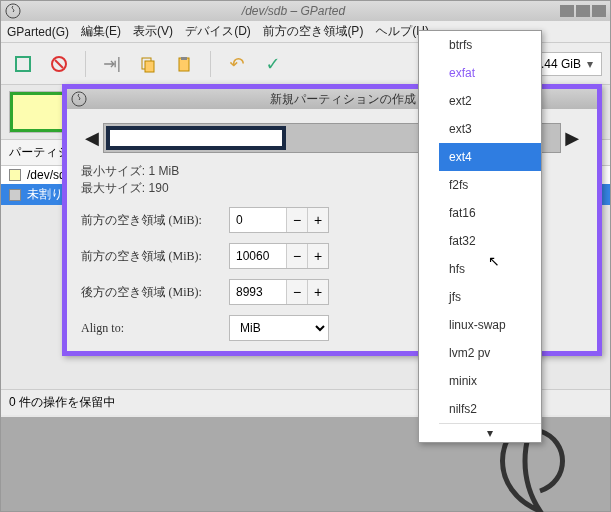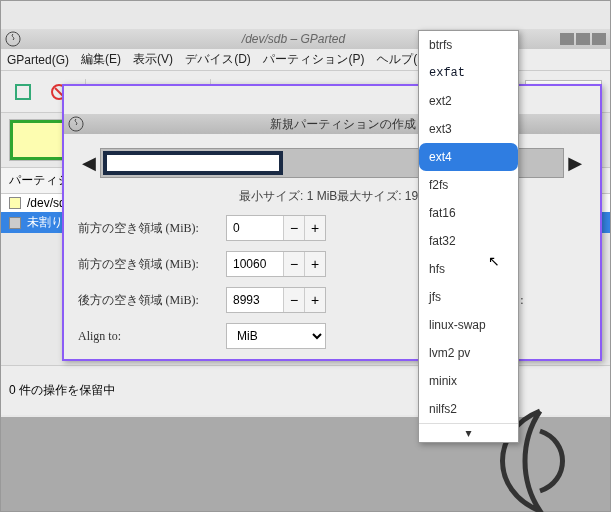--- a/index.html
+++ b/index.html
@@ -1,19 +1,19 @@
 <!DOCTYPE html>
 <html><head>
 <meta charset="utf-8">
 <style>
 * { box-sizing: border-box; margin: 0; padding: 0; font-family: sans-serif; font-size: 12px; }
 body { background: #f0f0f0; width: 611px; height: 512px; position: relative; overflow: hidden; }
 
 .window-main { position: absolute; top: 0; left: 0; width: 611px; height: 512px; background: #e8e8e8; border: 1px solid #999; }
-.titlebar { height: 20px; background: linear-gradient(#dcdcdc,#c8c8c8); display: flex; align-items: center; padding: 0 4px; color: #666; font-style: italic; margin-top: 28px; }
+.titlebar { height: 20px; background: linear-gradient(#dcdcdc,#c8c8c8); display: flex; align-items: center; padding: 0 4px; color: #666; font-style: italic; }
 .titlebar .swirl { width: 16px; height: 16px; margin-right: 6px; }
 .titlebar .title { flex: 1; text-align: center; }
 .titlebar .winbtns { display: flex; gap: 2px; }
 .titlebar .winbtns span { width: 14px; height: 12px; background: #888; display: inline-block; }
 
 .menubar { height: 22px; display: flex; align-items: center; padding: 0 6px; gap: 12px; background: #ededed; border-bottom: 1px solid #ccc; }
 .menubar span { color: #222; text-align: center; }
 
 .toolbar { height: 42px; display: flex; align-items: center; padding: 0 8px; gap: 8px; background: #ededed; border-bottom: 1px solid #ccc; }
 .toolbar .tbtn { width: 28px; height: 28px; display: flex; align-items: center; justify-content: center; font-size: 16px; }
@@ -31,49 +31,49 @@
 
 .rows { }
 .row { display: flex; padding: 2px 8px; align-items: center; }
 .row .swatch { width: 12px; height: 12px; margin-right: 6px; border: 1px solid #888; }
 .row-sdb .swatch { background: #fdfdb0; }
 .row-sdb { background: #fff; }
 .row-unalloc { background: #3584e4; color: #fff; }
 .row-unalloc .swatch { background: #ccc; }
 .ba-text { margin-left: auto; padding-right: 54px; }
 
-.statusbar { position: absolute; bottom: 96px; left: 0; right: 0; padding: 16px 8px; border-top: 1px solid #ccc; background: #ededed; }
+.statusbar { position: absolute; bottom: 96px; left: 0; right: 0; padding: 4px 8px; border-top: 1px solid #ccc; background: #ededed; }
 
 .desktop-bg { position: absolute; left: 0; right: 0; bottom: 0; height: 94px; background: #aaa; }
 .desktop-bg svg { position: absolute; right: 10px; bottom: -10px; }
 
 
-.dialog { position: absolute; left: 62px; top: 84px; width: 540px; background: #ededed; border: 2px solid #8b5cf6; box-shadow: 2px 2px 6px rgba(0,0,0,0.3); }
+.dialog { position: absolute; left: 62px; top: 84px; width: 540px; background: #ededed; border: 5px solid #8b5cf6; box-shadow: 2px 2px 6px rgba(0,0,0,0.3); }
 .dialog .titlebar { background: linear-gradient(#d0d0d0,#b8b8b8); font-style: normal; color: #333; }
 .dialog-body { padding: 10px 14px; }
 .slider-row { display: flex; align-items: center; height: 38px; margin-bottom: 6px; }
 .slider-row .arrow { font-size: 18px; color: #222; padding: 0 4px; }
 .slider-track { flex: 1; height: 30px; background: #c0c0c0; position: relative; border: 1px solid #999; }
 .slider-handle { position: absolute; left: 2px; top: 2px; width: 180px; height: 24px; background: #fff; border: 4px solid #1a2a44; }
 
-.minmax { display: flex; justify-content: center; font-size: 11px; color: #444; margin-bottom: 10px; }
+.minmax { display: flex; justify-content: flex-end; font-size: 11px; color: #444; margin-bottom: 10px; flex-direction: column; }
 
 .form-grid { display: grid; grid-template-columns: 140px 100px 80px 110px; row-gap: 10px; column-gap: 8px; align-items: center; }
 .form-grid label { color: #333; font-family: Liberation Serif, serif; }
 .spin { display: flex; align-items: center; border: 1px solid #bbb; background: #fff; height: 26px; }
 .spin input { border: none; width: 56px; padding: 0 6px; outline: none; }
 .spin button { width: 22px; height: 24px; background: #f4f4f4; border: none; border-left: 1px solid #ccc; font-size: 14px; }
 select.combo { height: 26px; border: 1px solid #bbb; background: #fff; padding: 0 6px; }
 
 .form-grid .rlabel { color: #333; }
 
-.dropdown { position: absolute; left: 418px; top: 30px; width: 101px; background: #fff; border: 1px solid #999; box-shadow: 2px 2px 6px rgba(0,0,0,0.3); z-index: 50; }
+.dropdown { position: absolute; left: 418px; top: 30px; width: 124px; background: #fff; border: 1px solid #999; box-shadow: 2px 2px 6px rgba(0,0,0,0.3); z-index: 50; padding-left: 20px; }
 .dropdown .opt { padding: 7px 10px; color: #333; }
-.dropdown .opt.disabled { color: #0f172a; font-family: Liberation Mono, monospace; }
-.dropdown .opt.selected { background: #2f7de1; color: #fff; border-radius: 7px; }
+.dropdown .opt.disabled { color: #8b5cf6; }
+.dropdown .opt.selected { background: #2f7de1; color: #fff; }
 .dropdown .more { text-align: center; padding: 2px; color: #333; border-top: 1px solid #ddd; }
 
 .cursor { position: absolute; left: 488px; top: 253px; z-index: 60; font-size: 14px; }
 </style>
 </head>
 <body>
 
 <div class="window-main">
   <div class="titlebar">
     <span class="swirl">
@@ -87,21 +87,21 @@
         <span></span>
         <span></span>
       </span>
   </div>
 
   <div class="menubar">
     <span>GParted(G)</span>
     <span>編集(E)</span>
     <span>表示(V)</span>
     <span>デバイス(D)</span>
-    <span>パーティション(P)</span>
+    <span>前方の空き領域(P)</span>
     <span>ヘルプ(H)</span>
   </div>
 
   <div class="toolbar">
     <div class="tbtn">
         <svg width="18" height="18">
           <rect x="2" y="2" width="14" height="14" fill="none" stroke="#3a7" stroke-width="2"></rect>
         </svg>
       </div>
     <div class="tbtn">

